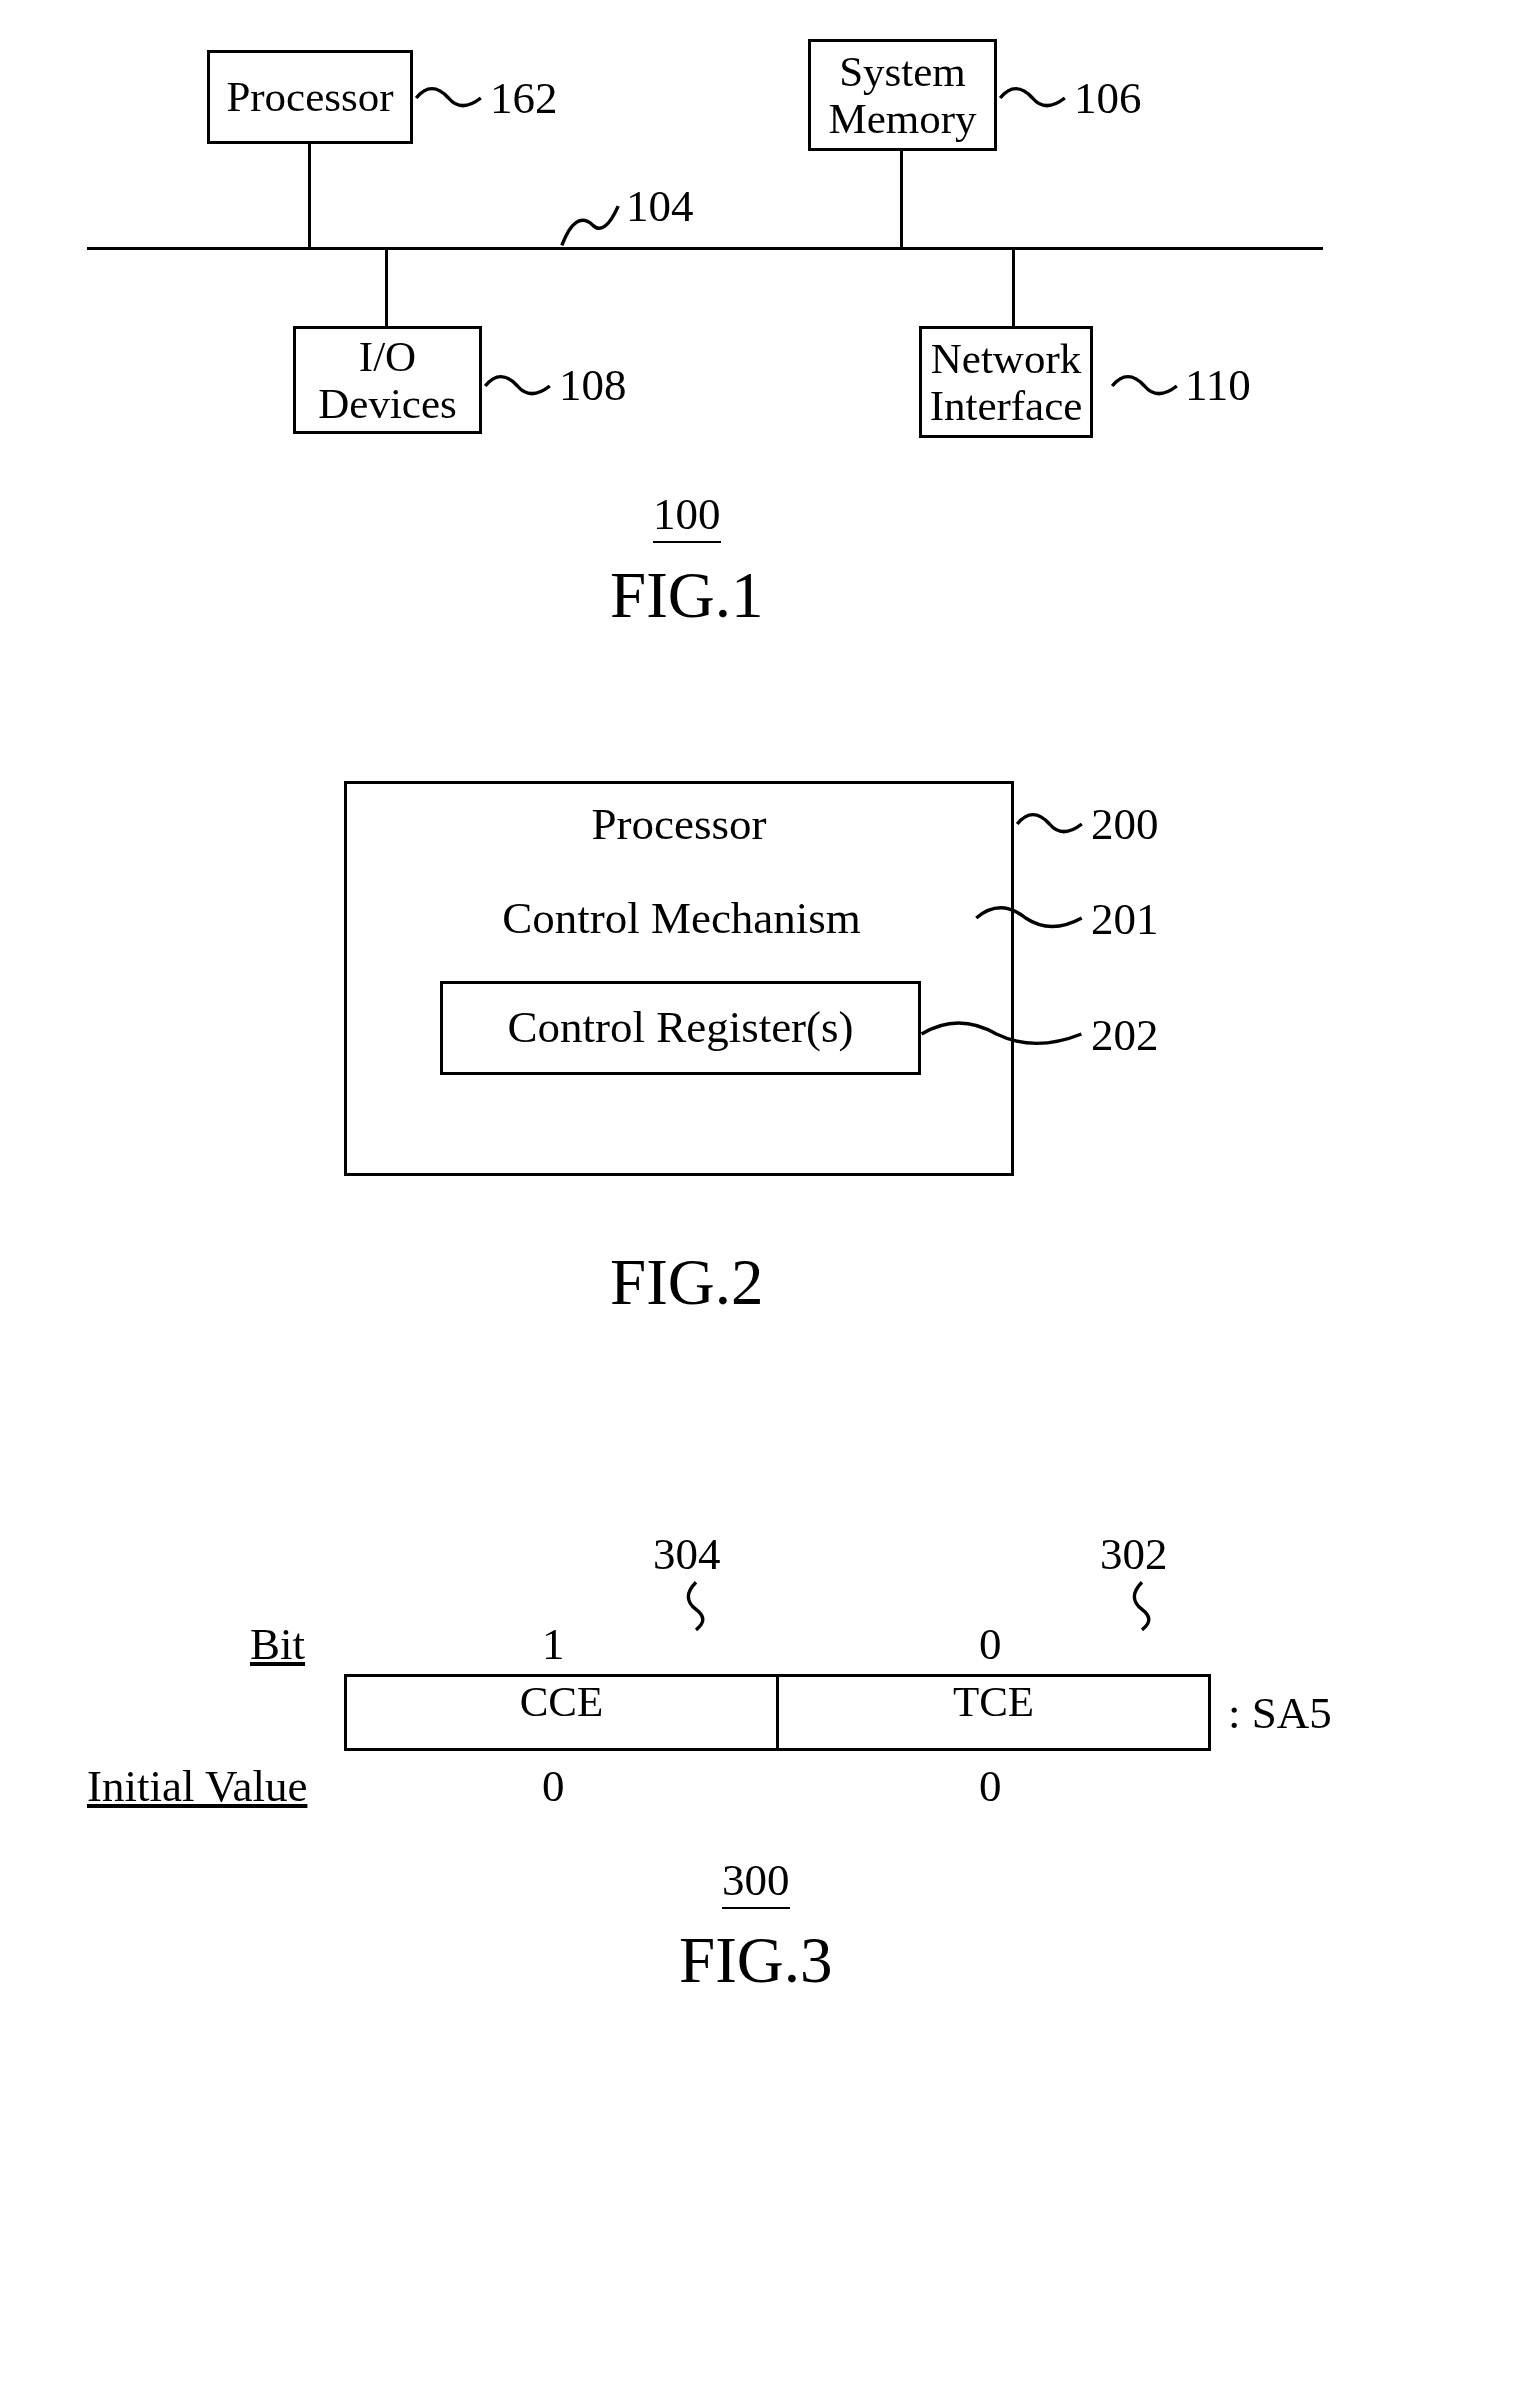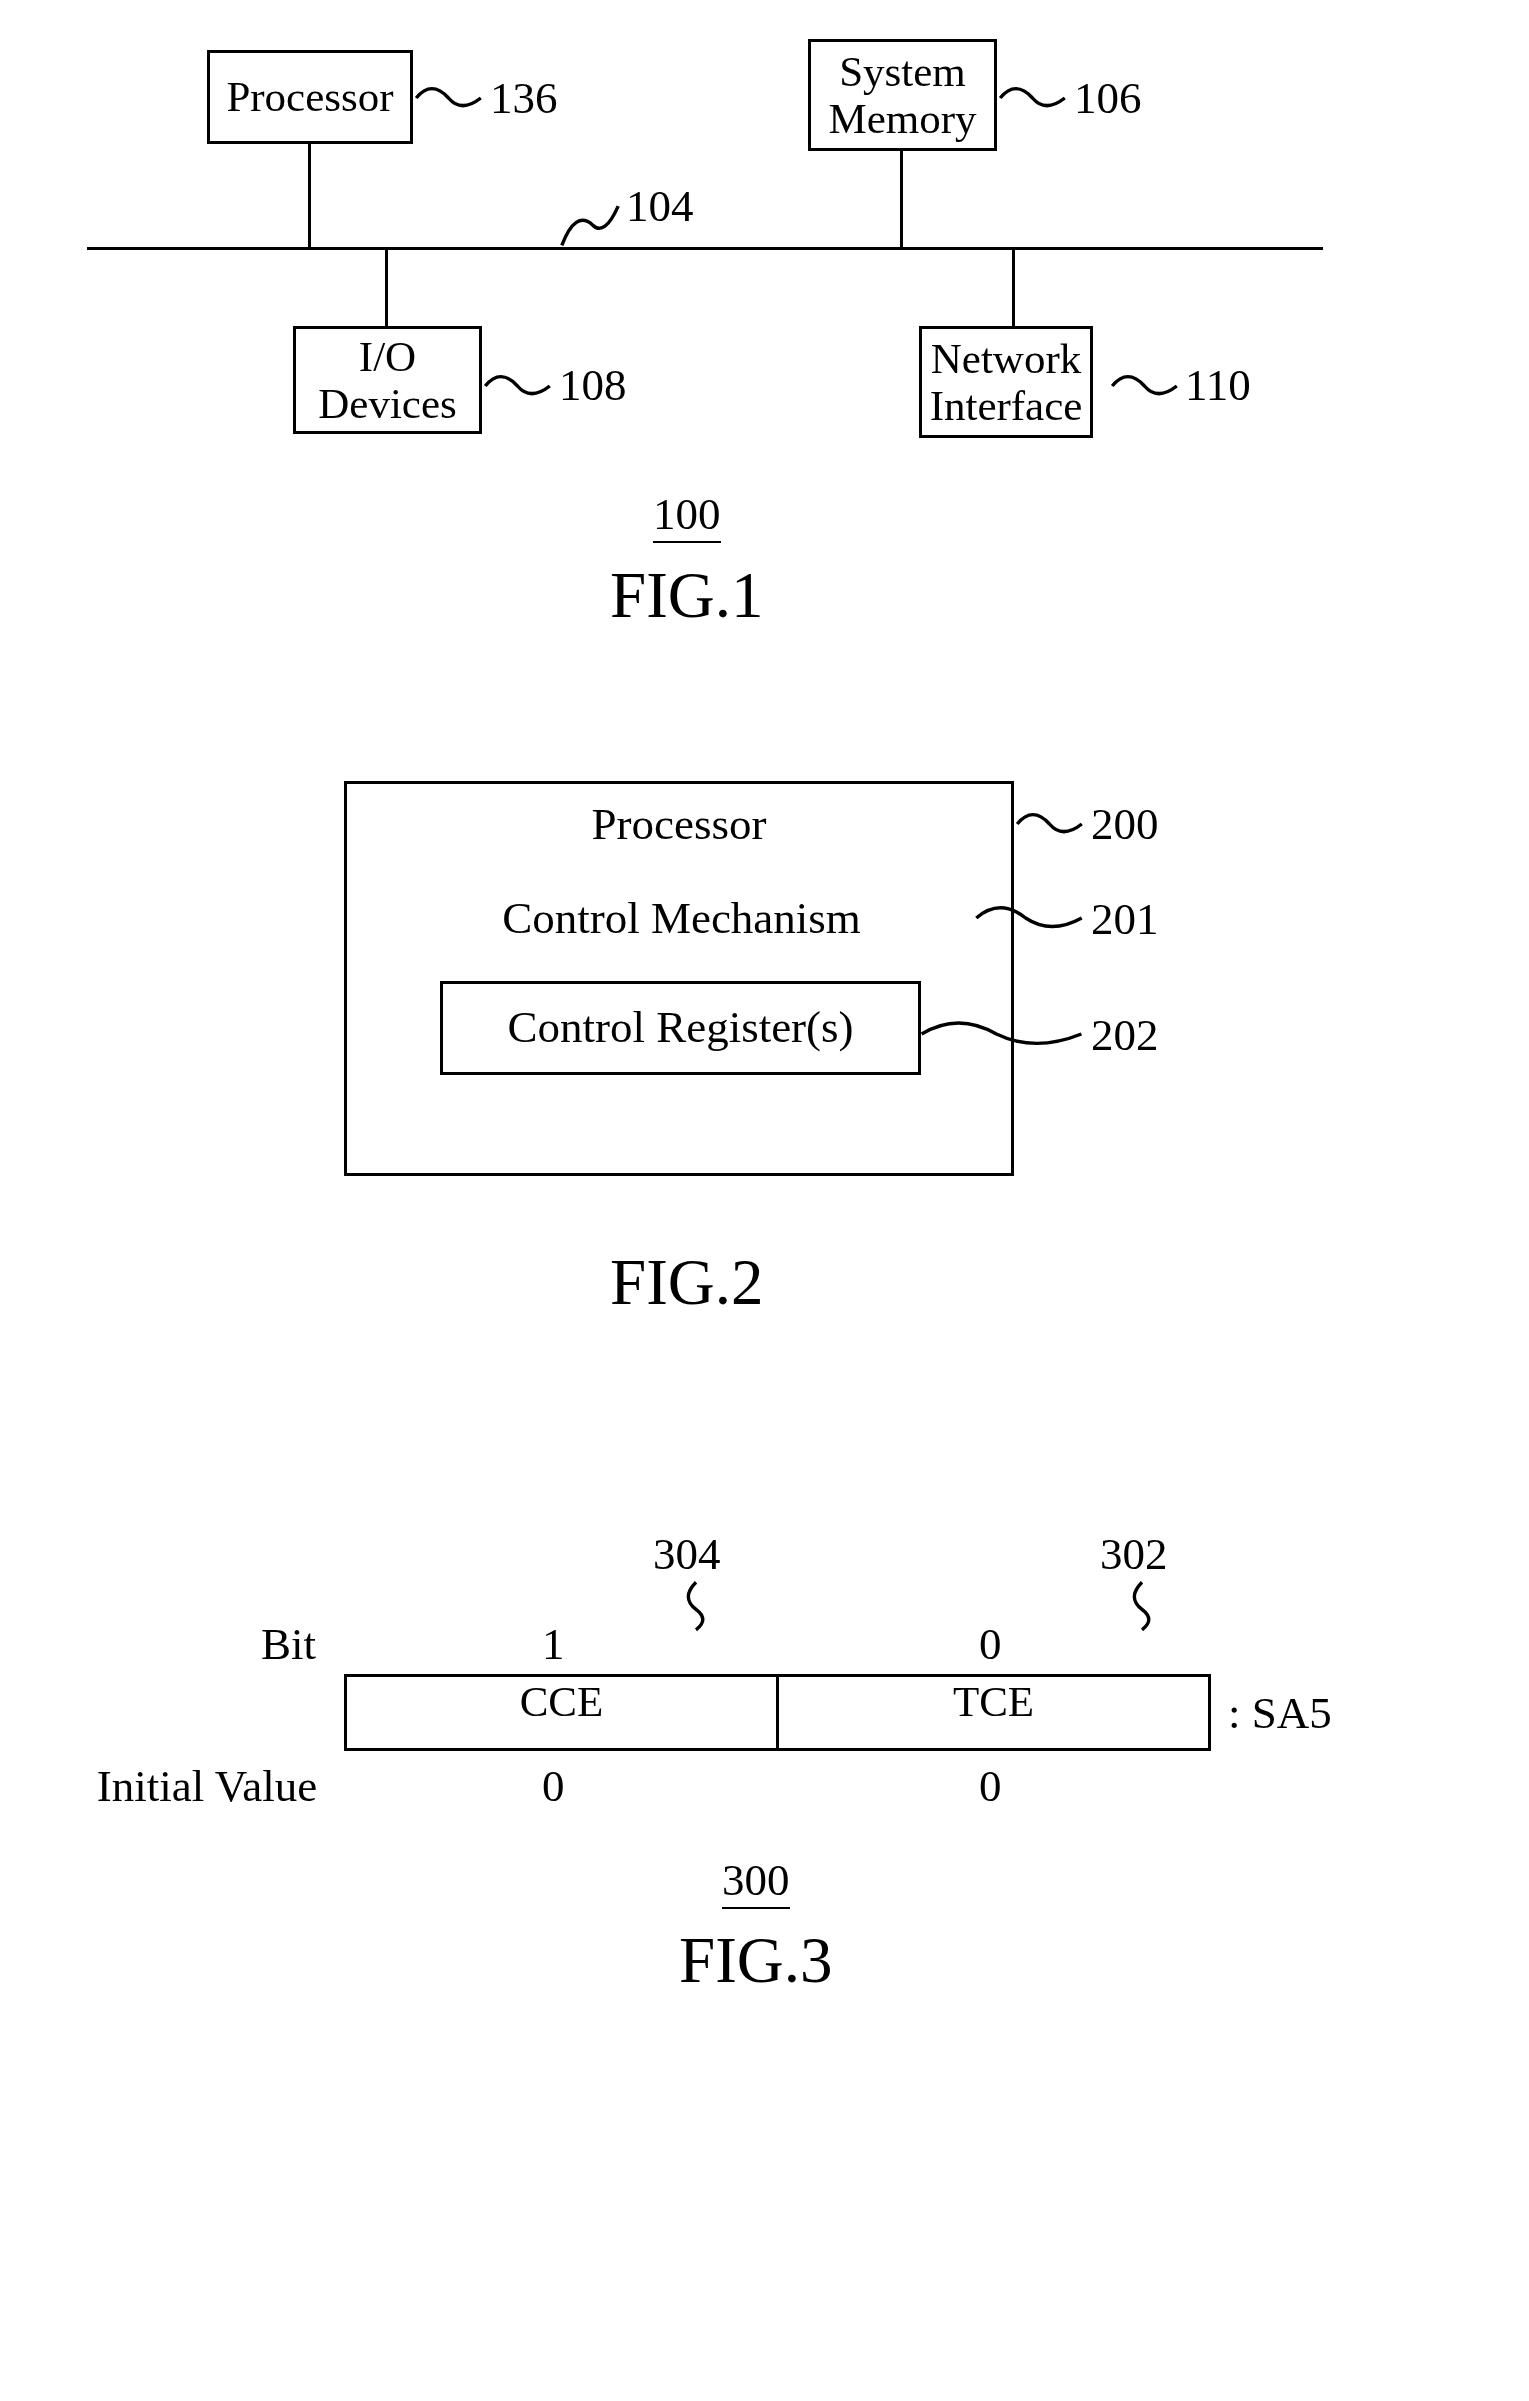--- a/index.html
+++ b/index.html
@@ -74,41 +74,41 @@
   #fig2 .outer-title { position:absolute; top: 15.5px; left:0; width:100%; text-align:center; font-size:45px; }
   #fig2 .mid-box { top: 94px; left: 41px; width: 587px; height: 249px; border-width:3.4px; display:block; position:absolute; background:#fff; }
   #fig2 .mid-title { position:absolute; top: 15.5px; left:0; width:100%; text-align:center; font-size:45px; }
   #fig2 .inner-box { top: 103px; left: 52px; width: 481px; height: 94px; position:absolute; border:3.4px solid #000; display:flex; align-items:center; justify-content:center; font-size:45px; background:#fff;}
 
   
   #fig3 { height: 515px; width: 1460px; }
   #fig3 .reg-box { top: 120px; left: 309px; width: 867px; height: 77px; border:3.4px solid #000; position:absolute; display:flex; }
   #fig3 .cell { flex:1; display:flex; justify-content:center; font-size:43px; border-right:3.4px solid #000; }
   #fig3 .cell:last-child { border-right:none; }
-  #fig3 .label-left { position:absolute; font-size:45px; text-align:center; }
+  #fig3 .label-left { position:absolute; font-size:45px; text-align:left;text-decoration:underline; }
   #fig3 .val { position:absolute; font-size:45px; }
 
 </style>
 </head>
 <body>
 
 <div id="fig1" class="figure">
 
   <div class="hline bus"></div>
 
   <div class="box proc-box">
     <span>Processor</span>
   </div>
   <div class="vline" style="top:110px; left:273px; height:103px;"></div>
   <div class="lead" style="top:47px; left:379px;">
     <svg width="69" height="34" viewBox="0 0 80 40">
         <path d="M2 20 Q 20 -2 40 20 Q 55 38 78 20" stroke="#000" stroke-width="4" fill="none"></path>
       </svg>
   </div>
-  <div class="ref-label" style="top:38px; left:455px;">136</div>
+  <div class="ref-label" style="top:38px; left:455px;">162</div>
 
   <div class="box mem-box">
     <span><span>System</span><br><span>Memory</span></span>
   </div>
   <div class="vline" style="top:117px; left:865px; height:96px;"></div>
   <div class="lead" style="top:47px; left:963px;">
     <svg width="69" height="34" viewBox="0 0 80 40">
         <path d="M2 20 Q 20 -2 40 20 Q 55 38 78 20" stroke="#000" stroke-width="4" fill="none"></path>
       </svg>
   </div>

